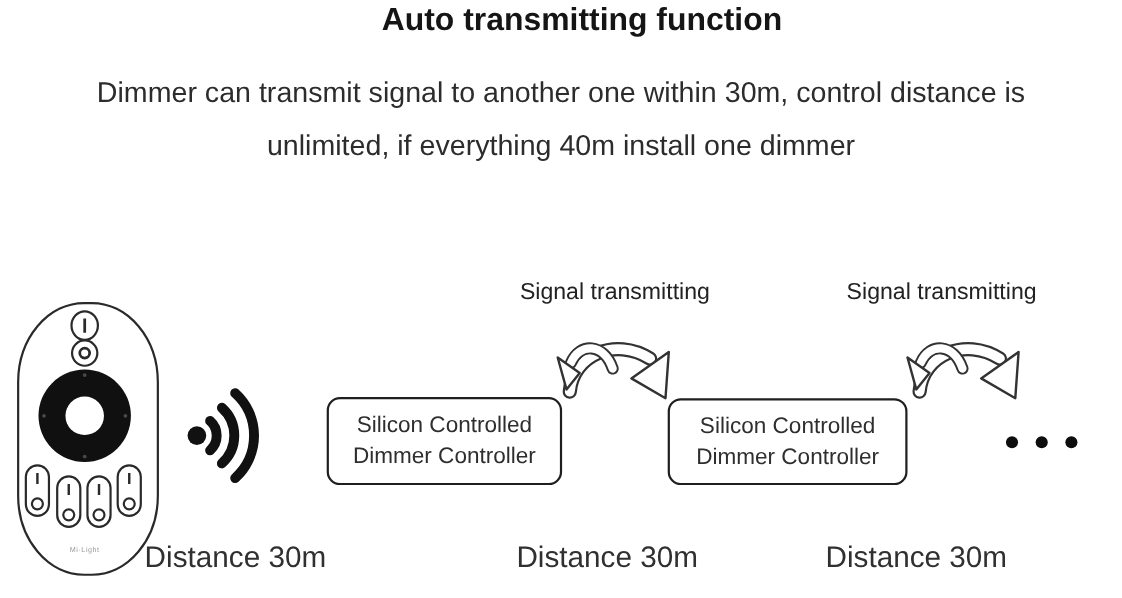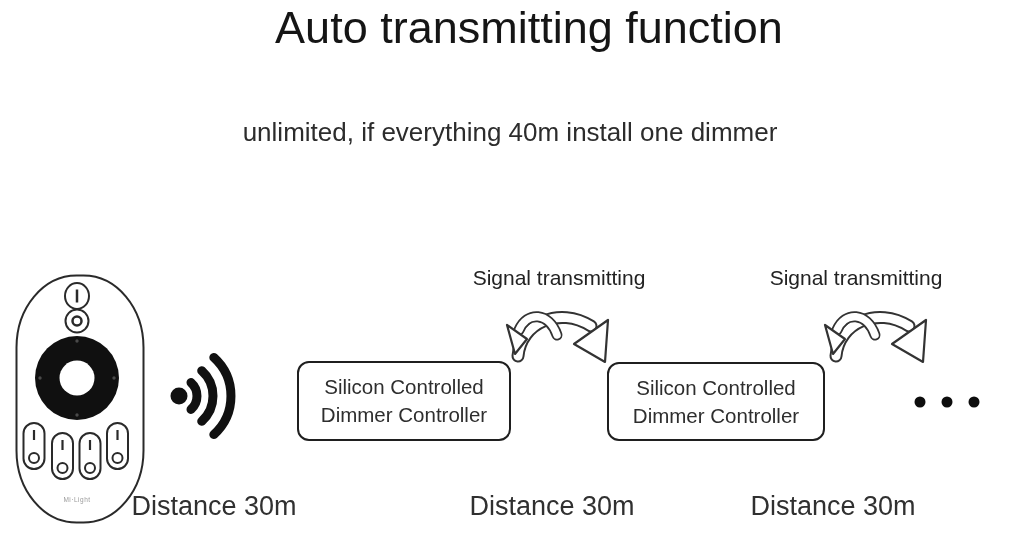--- a/index.html
+++ b/index.html
@@ -10,37 +10,37 @@
     background: #ffffff;
     font-family: "Liberation Sans", sans-serif;
     color: #1e1e1e;
     overflow: hidden;
   }
   .abs { position: absolute; }
   .center-text { left: 0; right: 0; text-align: center; }
 
   .page-title {
     top: 2px;
-    font-size: 45px;
-    font-weight: 400;
+    font-size: 29px;
+    font-weight: 700;
     letter-spacing: 0px;
     color: #151515;
     padding-left: 38px;
   }
   .subtitle {
     font-size: 26px;
     font-weight: 400;
     color: #2c2c2c;
   }
   .subtitle-1 { top: 69px; }
   .subtitle-2 { top: 117px; }
 
   .signal-label {
     width: 220px;
-    top: 266px;
+    top: 254px;
     text-align: center;
     font-size: 21px;
     color: #222222;
   }
   .signal-label-1 { left: 449px; }
   .signal-label-2 { left: 746px; }
 
   .controller-box {
     box-sizing: border-box;
     border: 2.5px solid #1f1f1f;
@@ -74,20 +74,21 @@
   .arrow-svg-1 { left: 504px; top: 299px; }
   .arrow-svg-2 { left: 822px; top: 299px; }
   .dots-svg    { left: 911px; top: 395px; }
 </style>
 </head>
 <body>
 
 <div id="canvas">
 
   <div class="abs center-text page-title">Auto transmitting function</div>
+  <div class="abs center-text subtitle subtitle-1">Dimmer can transmit signal to another one  within 30m, control distance is</div>
   <div class="abs center-text subtitle subtitle-2">unlimited, if everything 40m install one dimmer</div>
 
   <svg class="abs remote-svg" width="130" height="250" viewBox="0 0 130 250">
     <rect x="1.5" y="1.5" width="127" height="247" rx="60" ry="72" fill="#ffffff" stroke="#2a2a2a" stroke-width="2"></rect>
 
     <g>
       <ellipse cx="62" cy="22" rx="12" ry="13" fill="#ffffff" stroke="#2a2a2a" stroke-width="2"></ellipse>
       <line x1="62" y1="15.5" x2="62" y2="28.5" stroke="#2a2a2a" stroke-width="2.5"></line>
     </g>
 

